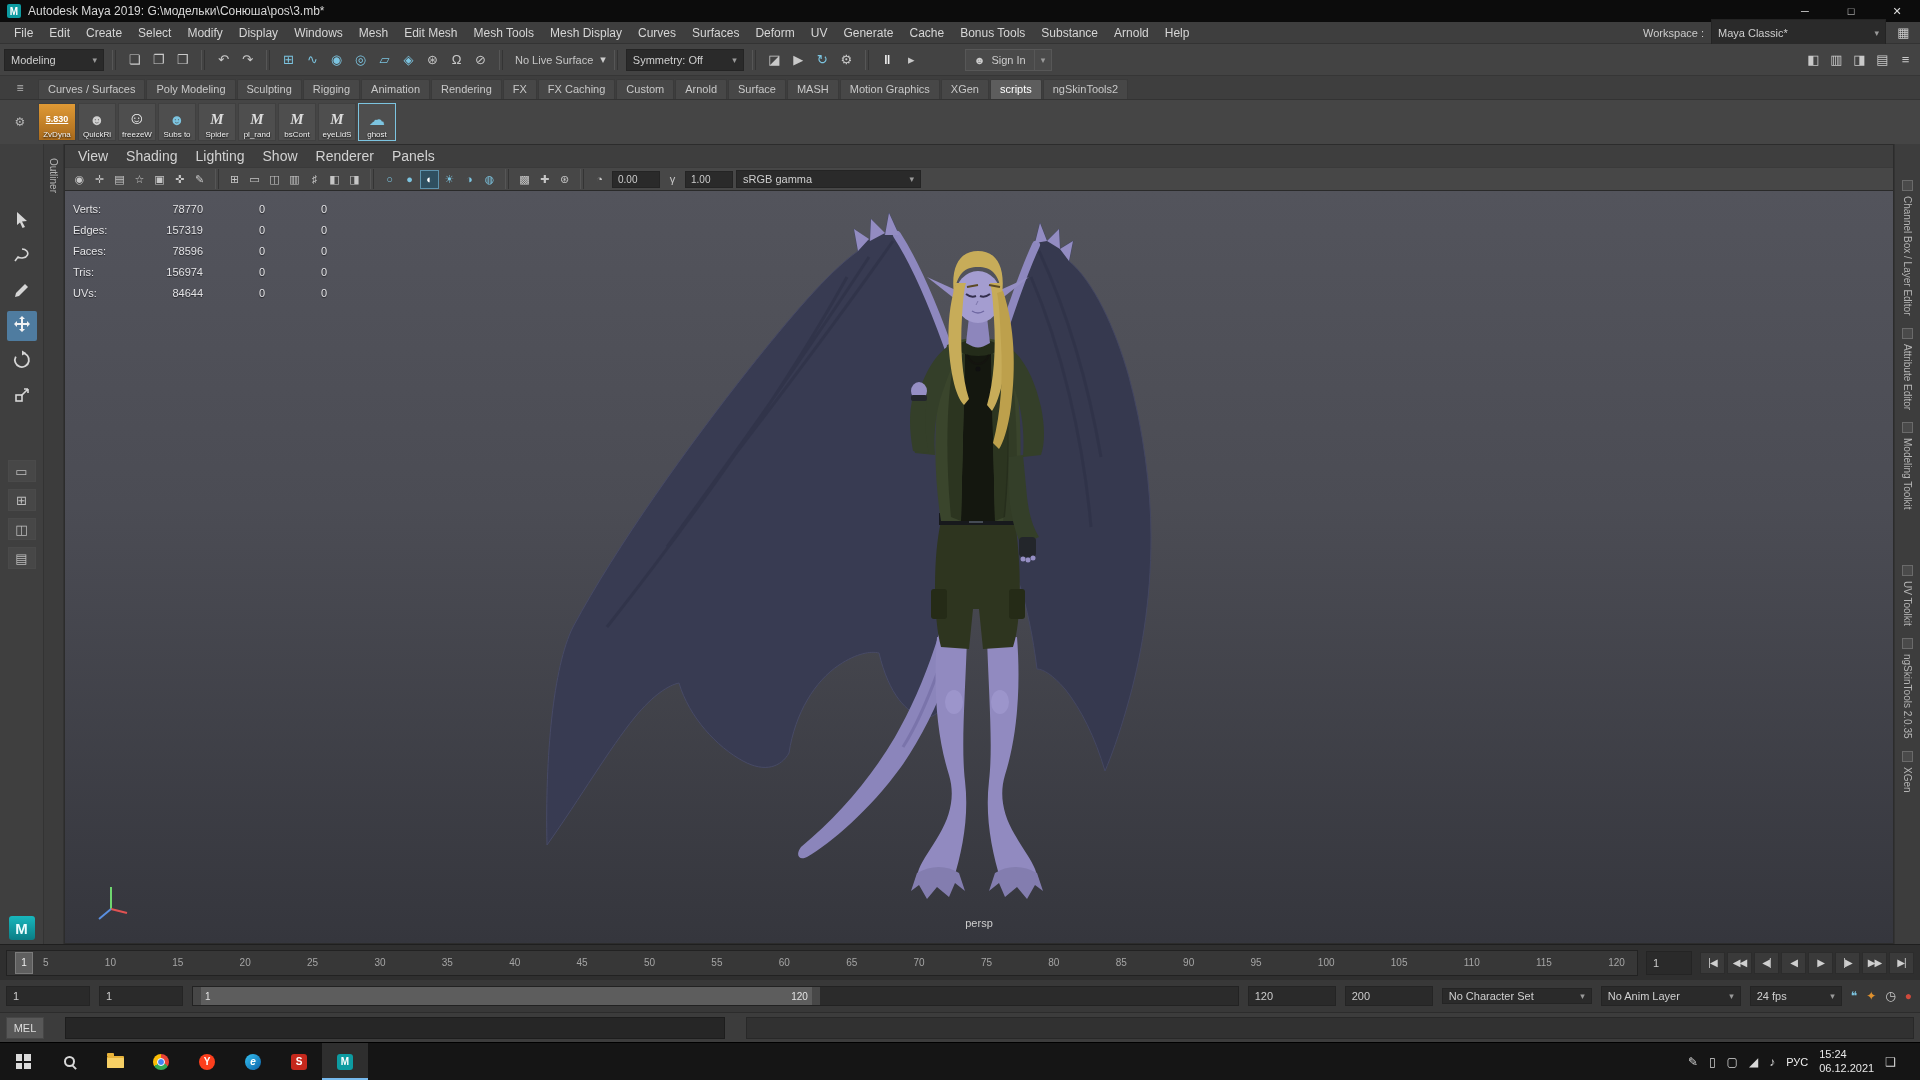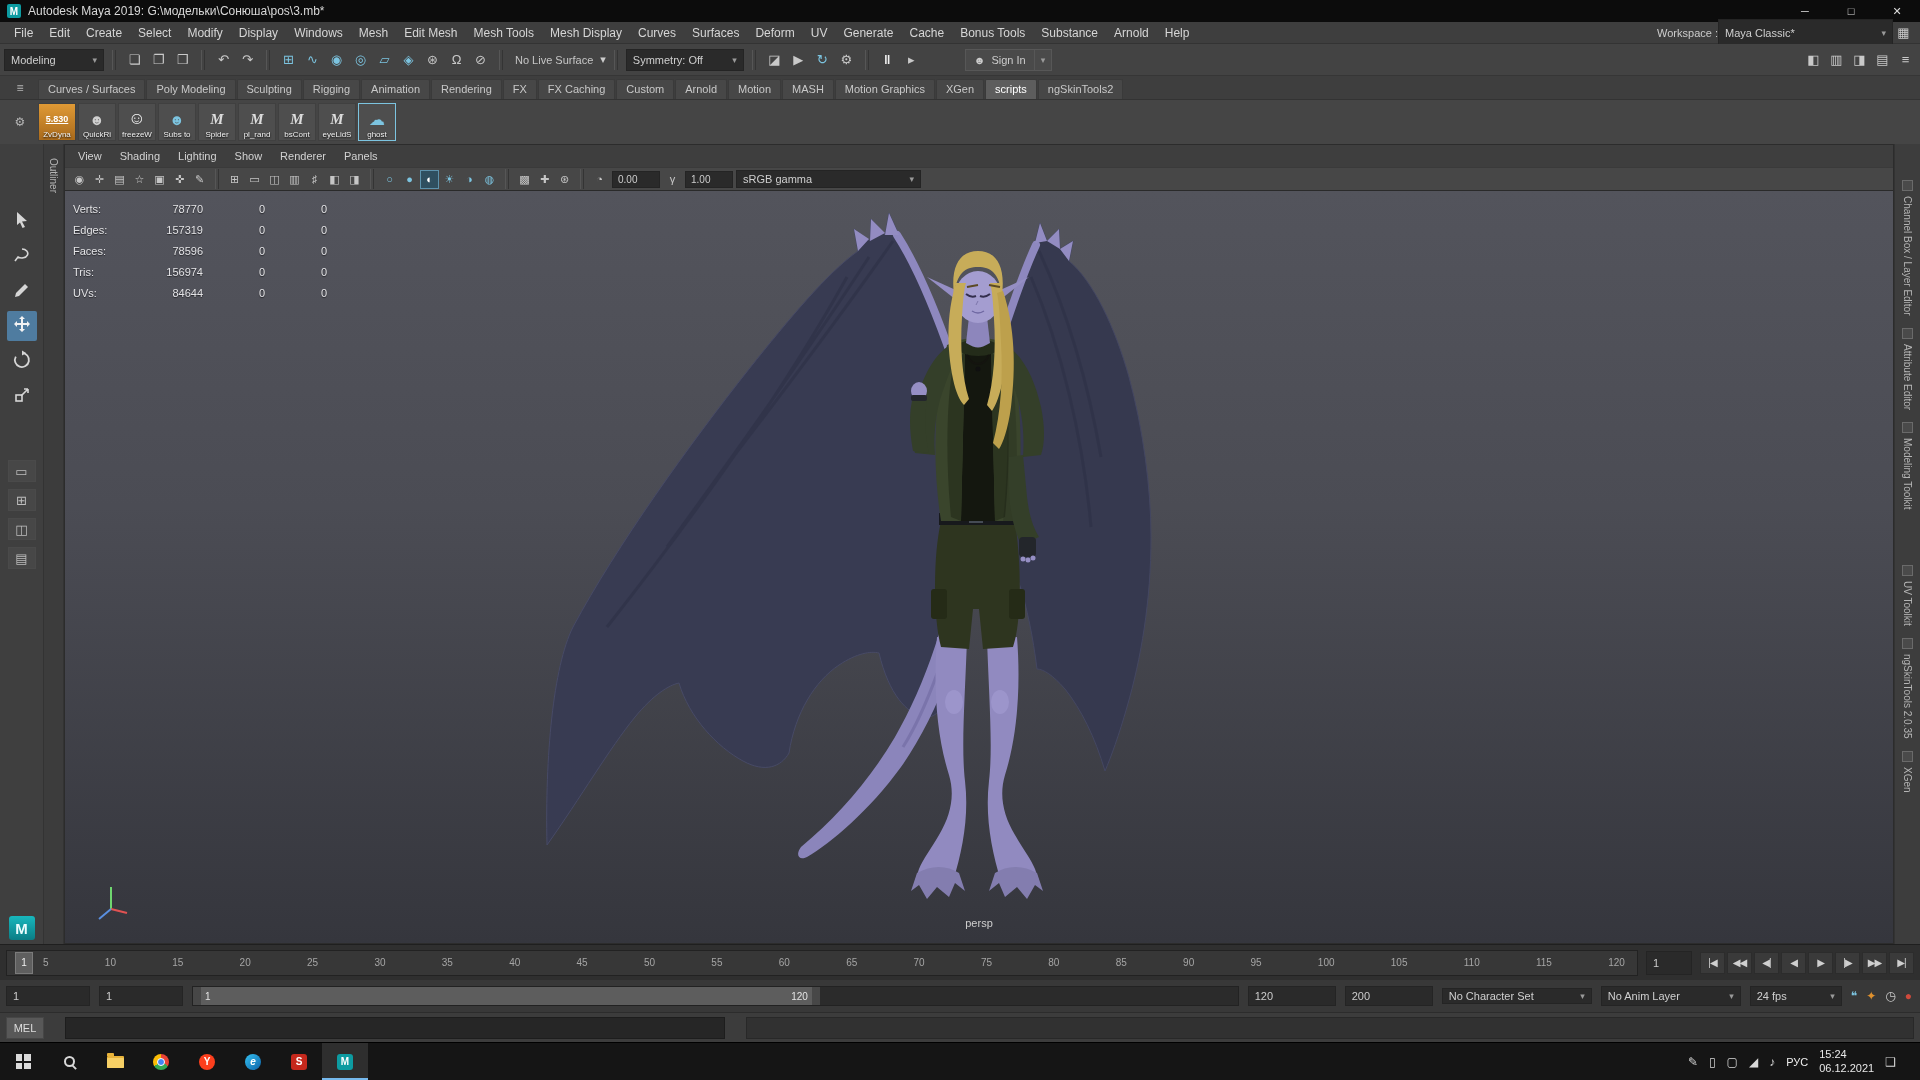--- a/index.html
+++ b/index.html
@@ -13,21 +13,21 @@
   .app-icon { width:14px; height:14px; border-radius:2px; background:var(--maya-teal,#0d9ba1);
               color:#fff; font-weight:bold; font-size:10px; display:flex; align-items:center; justify-content:center; }
   .win-title { color:#d8d8d8; font-size:12px; }
   .win-controls { margin-left:auto; display:flex; height:100%; }
   .win-btn { width:46px; display:flex; align-items:center; justify-content:center; color:#ddd; font-size:11px; }
 
   
   .menubar { height:22px; background:#3e3e3e; display:flex; align-items:center; padding:0 6px; border-bottom:1px solid #333; flex:0 0 auto; }
   .menus { display:flex;align-items:center; }
   .menu-item { padding:0 8px; color:#d6d6d6; font-size:12px; line-height:22px; white-space:nowrap; }
-  .workspace { margin-left:auto; display:flex; align-items:center; }
+  .workspace { margin-left:auto; display:flex; align-items:center; gap:7px; }
   .select { background:var(--ui-dark,#2a2a2a); border:1px solid #242424; height:28px; display:flex; align-items:center;
             justify-content:space-between; padding:0 6px; gap:8px; color:#cfcfcf; font-size:11px; }
   .select .arrow { color:#9a9a9a; font-size:9px; }
   .w-workspace { width:175px; }
   .w-mode { width:100px; height:22px; }
   .w-sym { width:118px; height:22px; }
   .w-colorspace { width:185px; height:18px; }
   .w-ncs { width:150px; height:16px; } .w-nal { width:140px; height:20px; } .w-fps { width:92px; height:20px; }
 
   
@@ -76,21 +76,21 @@
                 justify-content:center; border:1px solid #4a4a4a; background:#474747; }
   .maya-logo-corner { margin-top:auto; margin-bottom:4px; width:26px; height:24px; border-radius:3px;
                       background:linear-gradient(#18b7bd,#0a7d85); color:#eafcfd; font-weight:bold; font-size:15px;
                       display:flex; align-items:center; justify-content:center; }
   .outliner-strip { width:20px; background:#3c3c3c; border-right:1px solid #333; display:flex; flex-direction:column;
                     align-items:center; padding-top:14px; flex:0 0 auto; }
   .vlabel { writing-mode:vertical-rl; font-size:10px; color:#b5b5b5; white-space:nowrap; }
 
   .viewport { flex:1; display:flex; flex-direction:column; min-width:0; border:1px solid #2c2c2c; }
   .vp-menubar { height:22px; background:#3e3e3e; display:flex; align-items:center; padding:0 4px; flex:0 0 auto; }
-  .vp-menu { padding:0 9px; font-size:11px; color:#d2d2d2; line-height:22px; }
+  .vp-menu { padding:0 9px; font-size:14px; color:#d2d2d2; line-height:22px; }
   .vp-toolbar { height:24px; background:#474747; display:flex; align-items:center; padding:0 5px; gap:1px;
                 border-top:1px solid #3a3a3a; border-bottom:1px solid #2a2a2a; flex:0 0 auto; }
   .vp-icon { width:19px; height:19px; font-size:11px; color:#c6c6c6; display:flex; align-items:center; justify-content:center; }
   .vp-icon.teal { color:var(--cyan,#7cc4e0); }
   .vp-icon.active { background:#2f4f60; border:1px solid #5d92ad; color:#fff; }
   .vp-field { width:48px; height:17px; background:var(--ui-dark,#2a2a2a); border:1px solid #242424; color:#ccc;
               font-size:10px; display:flex; align-items:center; padding:0 5px; margin:0 2px; }
   .canvas { flex:1; position:relative; overflow:hidden;
             background:linear-gradient(180deg,var(--viewport-top,#53545c) 0%, #4b4c54 42%, var(--viewport-bottom,#35363d) 100%); }
   .hud { position:absolute; top:12px; left:8px; display:grid; grid-template-columns:58px 72px 62px 62px; row-gap:9px;
@@ -283,21 +283,21 @@
         <div class="shelf-tab">Curves / Surfaces</div>
         <div class="shelf-tab">Poly Modeling</div>
         <div class="shelf-tab">Sculpting</div>
         <div class="shelf-tab">Rigging</div>
         <div class="shelf-tab">Animation</div>
         <div class="shelf-tab">Rendering</div>
         <div class="shelf-tab">FX</div>
         <div class="shelf-tab">FX Caching</div>
         <div class="shelf-tab">Custom</div>
         <div class="shelf-tab">Arnold</div>
-        <div class="shelf-tab">Motion</div>
+        <div class="shelf-tab">Surface</div>
         <div class="shelf-tab">MASH</div>
         <div class="shelf-tab">Motion Graphics</div>
         <div class="shelf-tab">XGen</div>
         <div class="shelf-tab">scripts</div>
         <div class="shelf-tab">ngSkinTools2</div>
       </div>
   </div>
 
   <div class="shelf">
     <div class="gutter">⚙</div>

